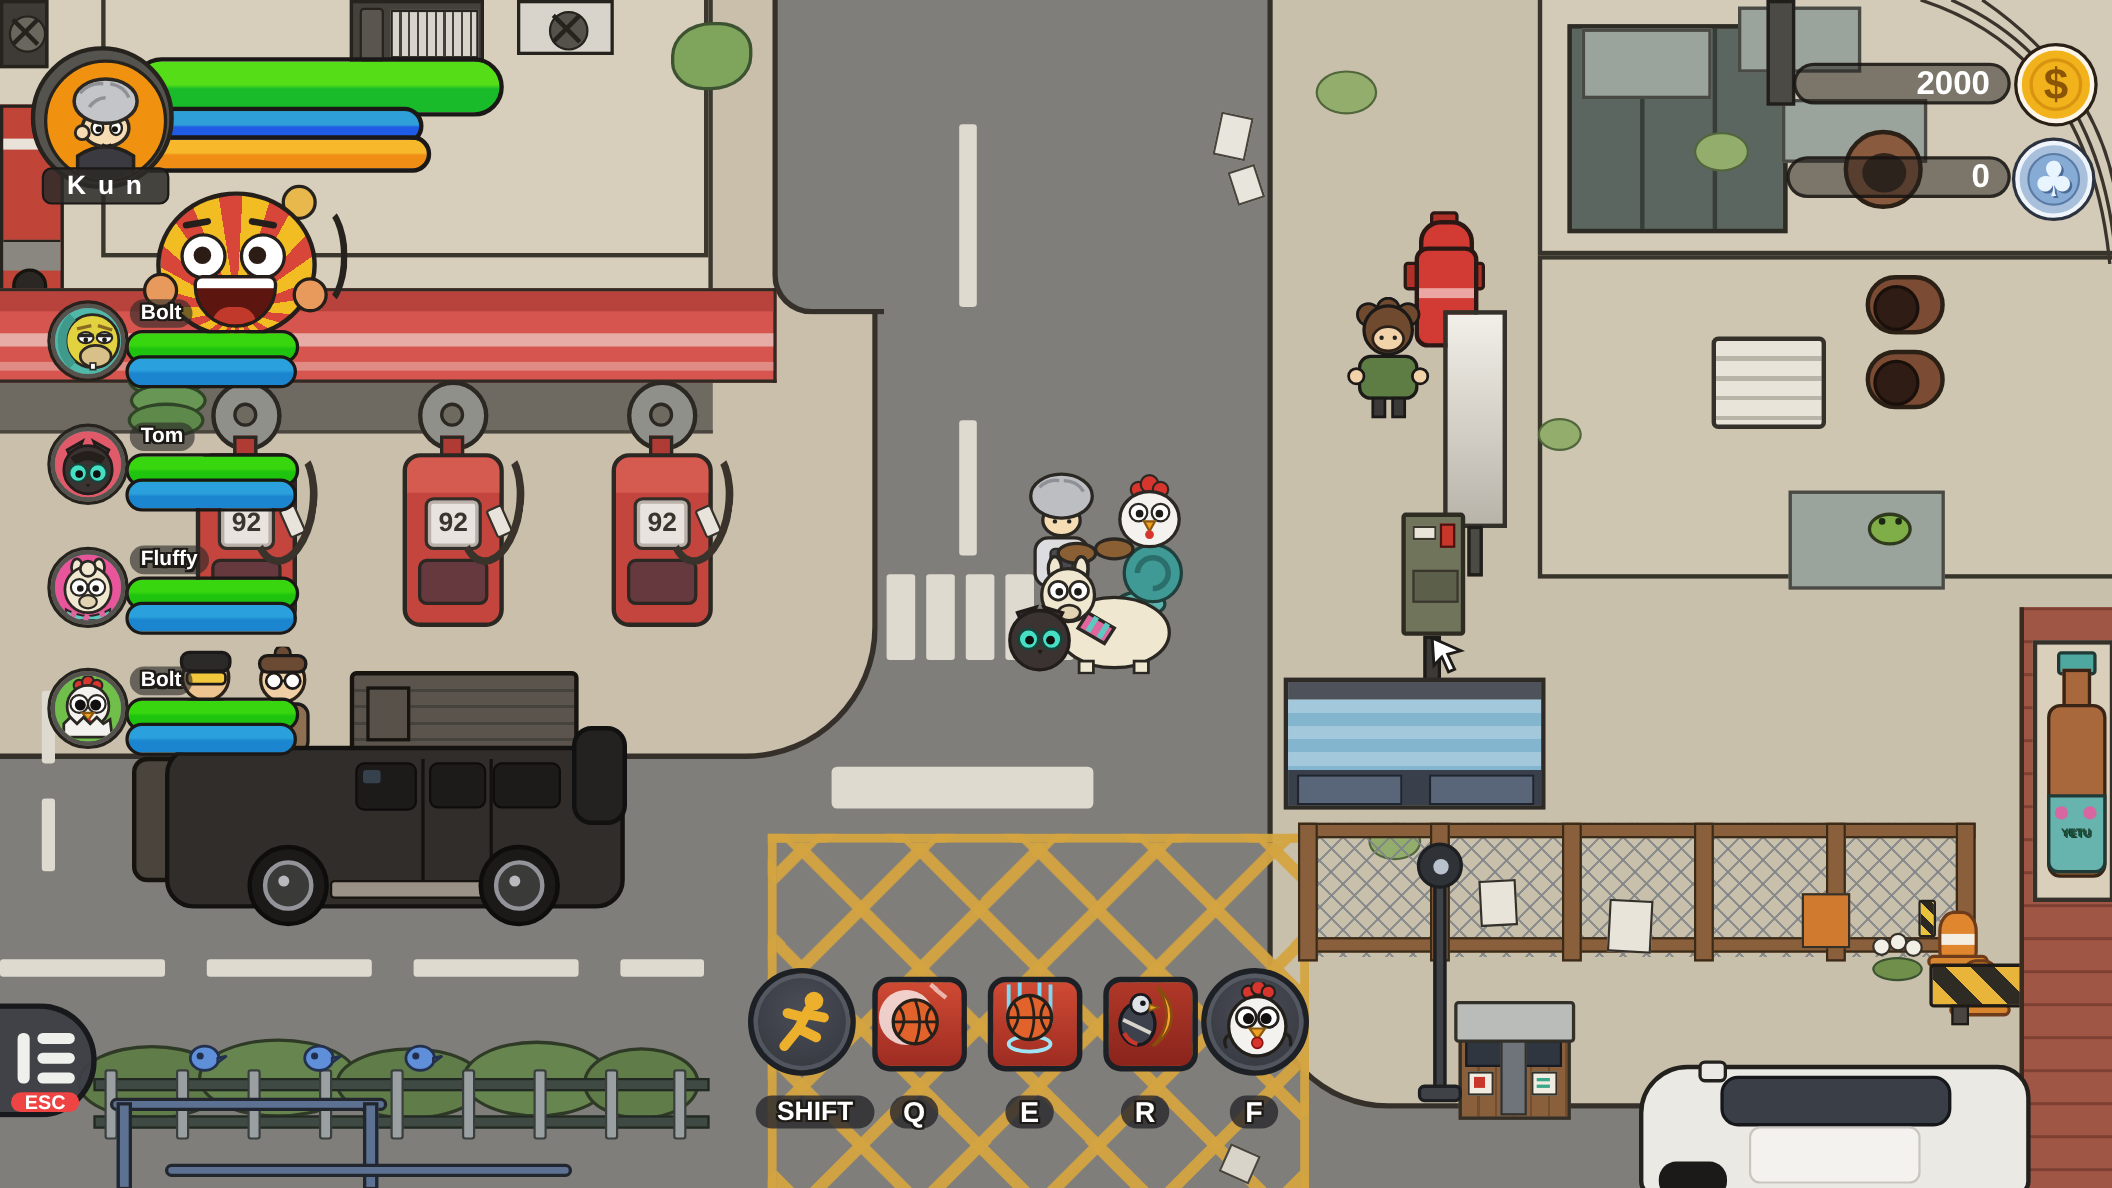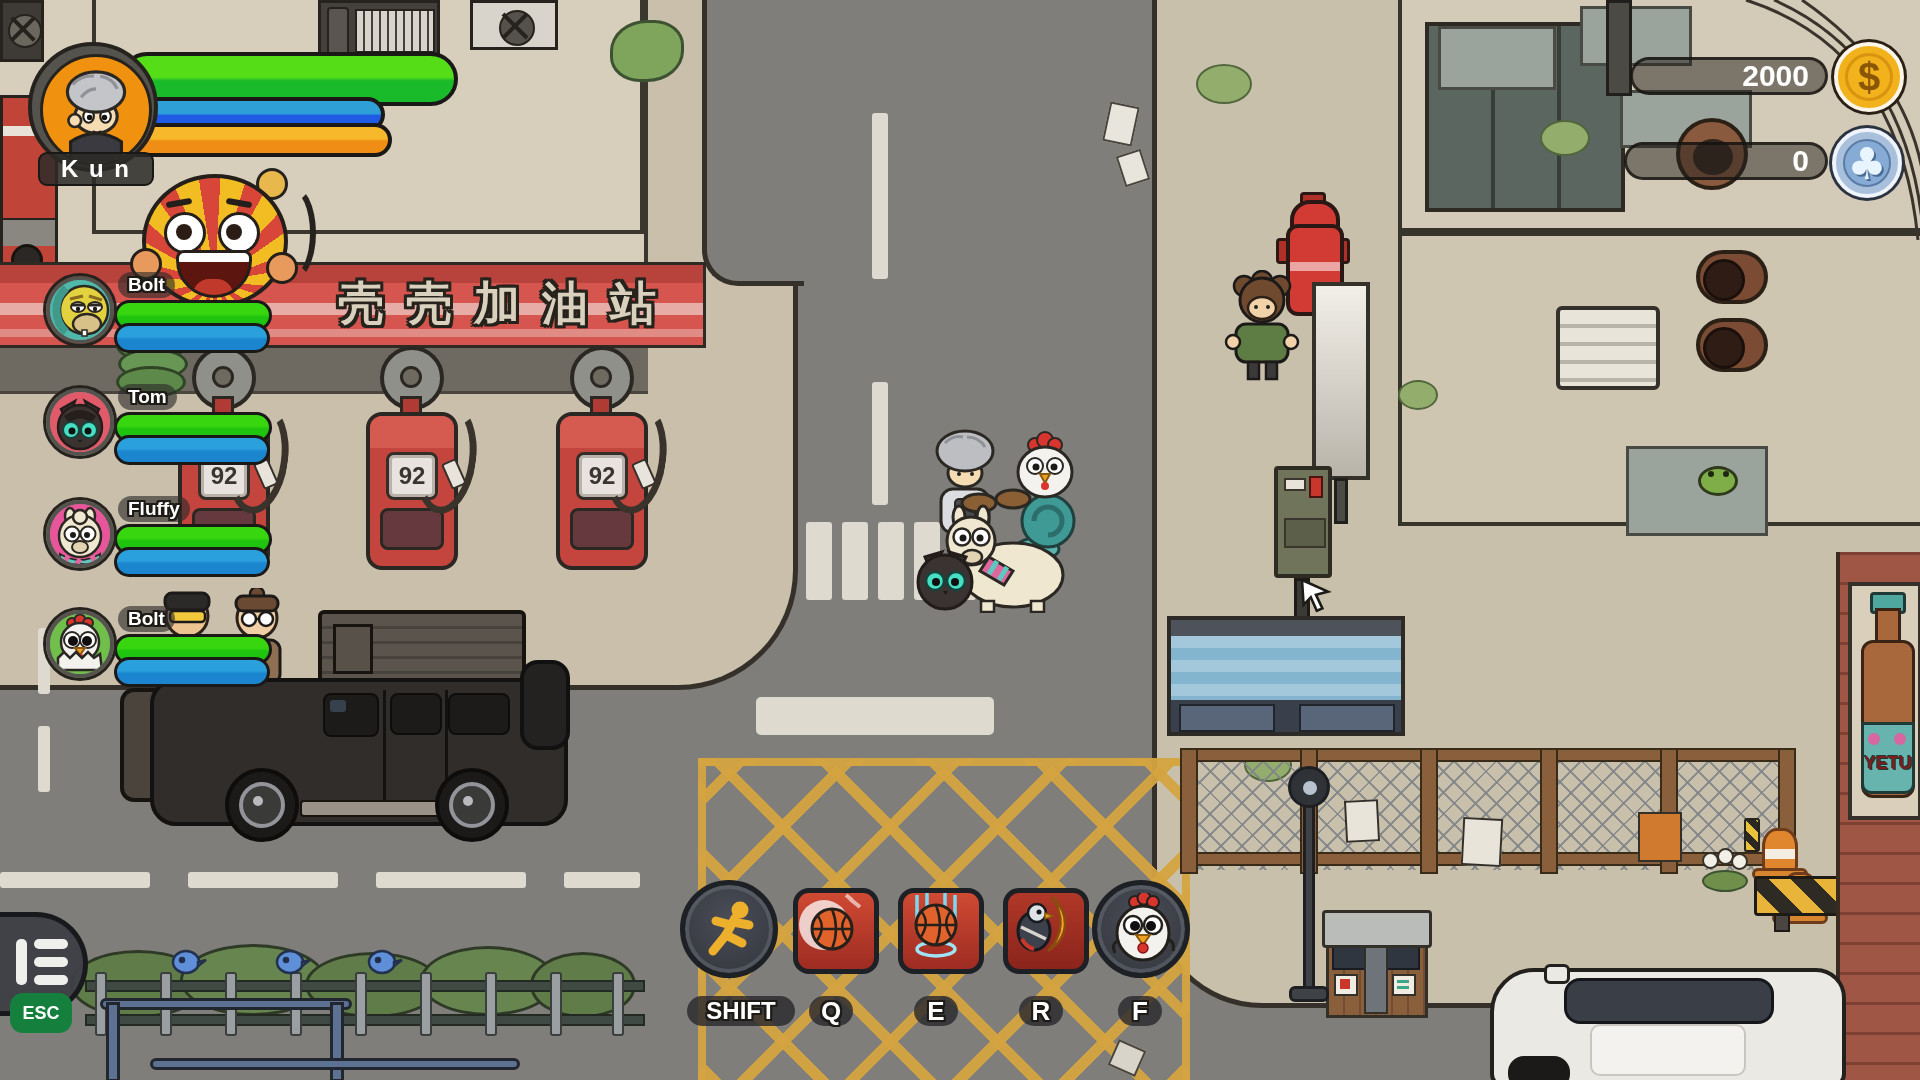--- a/index.html
+++ b/index.html
@@ -133,21 +133,20 @@
     <div style="position:absolute;left:0;top:120px;width:100%;height:26px;background:#8a8680;border-top:2px solid #26231e;"></div>
     <div style="position:absolute;left:8px;top:146px;width:26px;height:26px;border-radius:50%;background:#2a2724;border:3px solid #16140f;"></div>
   </div>
 
   <div class="s shadowband"></div>
   <div class="s canopy">
     <div class="t"></div>
       <div class="s1"></div>
       <div class="s2"></div>
   </div>
-  <div class="s sign-text ot3">壳壳加油站</div>
   <div class="s" style="left:138px;top:166px;width:150px;height:136px;">
     <div style="position:absolute;left:118px;top:2px;width:26px;height:26px;border-radius:50%;background:#e8b84c;border:3px solid #26231e;"></div>
     <div style="position:absolute;left:128px;top:18px;width:38px;height:86px;border:6px solid transparent;border-right-color:#26231e;border-radius:50%;"></div>
     <div style="position:absolute;left:4px;top:8px;width:138px;height:126px;border-radius:50%;border:4px solid #241f1a;overflow:hidden;
          background:repeating-conic-gradient(from 195deg at 50% 82%,#d8463a 0 12deg,#f2bd22 12deg 26deg);"></div>
     <div style="position:absolute;left:26px;top:46px;width:36px;height:36px;border-radius:50%;background:#fff;border:3px solid #241f1a;"></div>
     <div style="position:absolute;left:80px;top:46px;width:36px;height:36px;border-radius:50%;background:#fff;border:3px solid #241f1a;"></div>
     <div style="position:absolute;left:38px;top:58px;width:16px;height:16px;border-radius:50%;background:#2b1d15;"></div>
     <div style="position:absolute;left:88px;top:58px;width:16px;height:16px;border-radius:50%;background:#2b1d15;"></div>
     <div style="position:absolute;left:28px;top:34px;width:26px;height:6px;background:#241f1a;border-radius:3px;transform:rotate(-10deg);"></div>
@@ -463,21 +462,21 @@
   </div>
   <div class="s" style="left:1836px;top:552px;width:90px;height:528px;background:#a05644;border-left:4px solid #3a2a20;
        background-image:linear-gradient(rgba(122,62,48,.9) 3px,transparent 3px);background-size:100% 30px;"></div>
   <div class="s" style="left:1848px;top:582px;width:74px;height:238px;background:#d9cfba;border:4px solid #35302a;">
     <div style="position:absolute;left:18px;top:6px;width:30px;height:16px;background:#4fa8a0;border:3px solid #1f3a36;border-radius:4px;"></div>
     <div style="position:absolute;left:23px;top:22px;width:20px;height:36px;background:#a9673c;border:3px solid #3a2415;"></div>
     <div style="position:absolute;left:9px;top:54px;width:48px;height:152px;background:#a9673c;border:3px solid #3a2415;border-radius:12px;"></div>
     <div style="position:absolute;left:9px;top:136px;width:48px;height:66px;background:#67b3ae;border:3px solid #1f3a36;border-radius:0 0 10px 10px;">
       <div style="position:absolute;left:4px;top:8px;width:12px;height:12px;border-radius:50%;background:#d667a0;"></div>
       <div style="position:absolute;left:30px;top:8px;width:12px;height:12px;border-radius:50%;background:#d667a0;"></div>
-      <div style="position:absolute;left:0;top:28px;width:100%;text-align:center;font-size:18px;font-weight:bold;color:#7f1d1d;
+      <div style="position:absolute;left:0;top:28px;width:100%;text-align:center;font-size:10px;font-weight:bold;color:#14532d;
            text-shadow:1px 1px 0 #1f3a36,-1px -1px 0 #1f3a36;">YETU</div>
     </div>
   </div>
   <div class="s" style="left:1490px;top:968px;width:356px;height:120px;background:#ebe9e4;border:4px solid #23211e;border-radius:44px 30px 14px 14px;">
     <div style="position:absolute;left:70px;top:6px;width:204px;height:40px;background:#3a3f47;border:3px solid #15171b;border-radius:16px;"></div>
     <div style="position:absolute;left:96px;top:52px;width:152px;height:48px;background:#f4f2ee;border:2px solid #c9c6c0;border-radius:10px;"></div>
     <div style="position:absolute;left:50px;top:-8px;width:20px;height:14px;background:#ebe9e4;border:3px solid #23211e;border-radius:6px;"></div>
     <div style="position:absolute;left:14px;top:84px;width:62px;height:34px;background:#1c1a19;border-radius:16px;"></div>
   </div>
 
@@ -691,17 +690,17 @@
     <div class="keypill ot" style="left:1019px;width:20px;font-size:26px;">R</div>
     <div class="keypill ot" style="left:1118px;width:20px;font-size:26px;">F</div>
 
     <div class="s" style="left:0;top:912px;width:88px;height:104px;background:rgba(61,64,70,.96);border:5px solid #17191d;border-left:none;border-radius:0 54px 54px 0;">
       <div>
         <div style="position:absolute;left:16px;top:22px;width:11px;height:46px;background:#efefec;border-radius:5px;"></div>
         <div style="position:absolute;left:34px;top:22px;width:34px;height:10px;background:#efefec;border-radius:5px;"></div>
         <div style="position:absolute;left:34px;top:40px;width:34px;height:10px;background:#efefec;border-radius:5px;"></div>
         <div style="position:absolute;left:34px;top:58px;width:34px;height:10px;background:#efefec;border-radius:5px;"></div>
       </div>
-      <div style="position:absolute;left:10px;top:76px;width:62px;height:40px;border-radius:13px;background:#15803d;color:#fff;
+      <div style="position:absolute;left:10px;top:76px;width:62px;height:18px;border-radius:13px;background:#ef4444;color:#fff;
            font-size:18px;font-weight:bold;display:flex;align-items:center;justify-content:center;">ESC</div>
     </div>
   </div>
 </div>
 
 </body></html>

